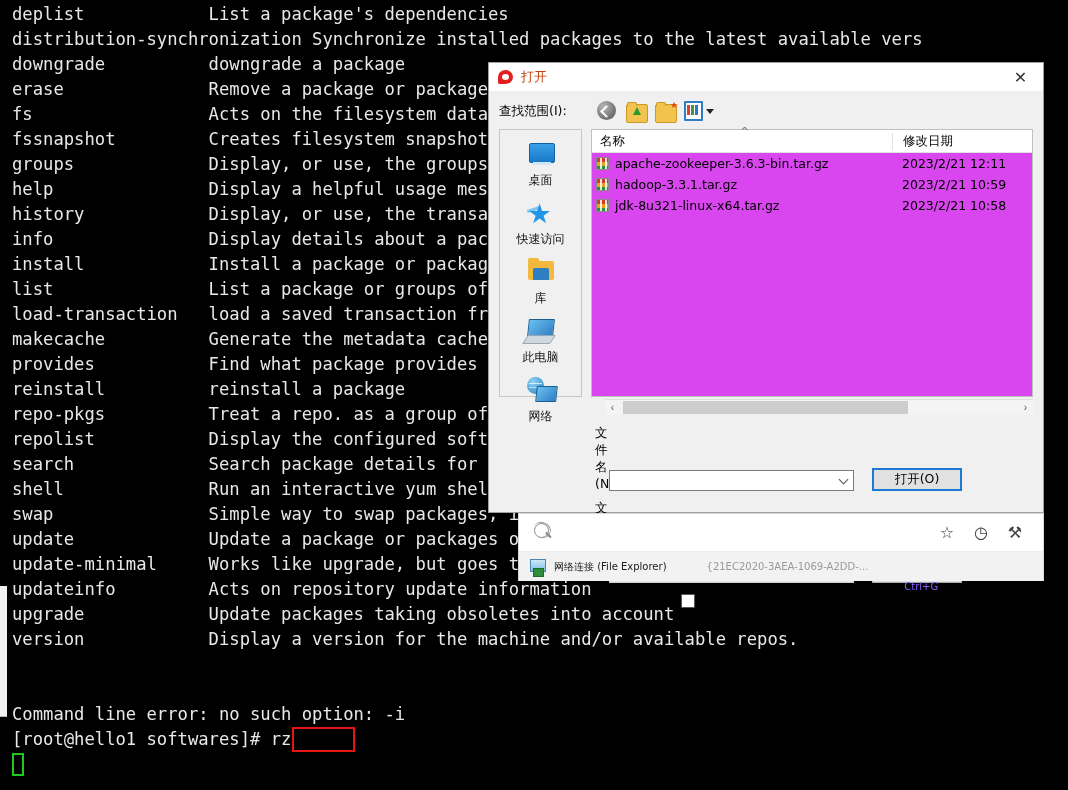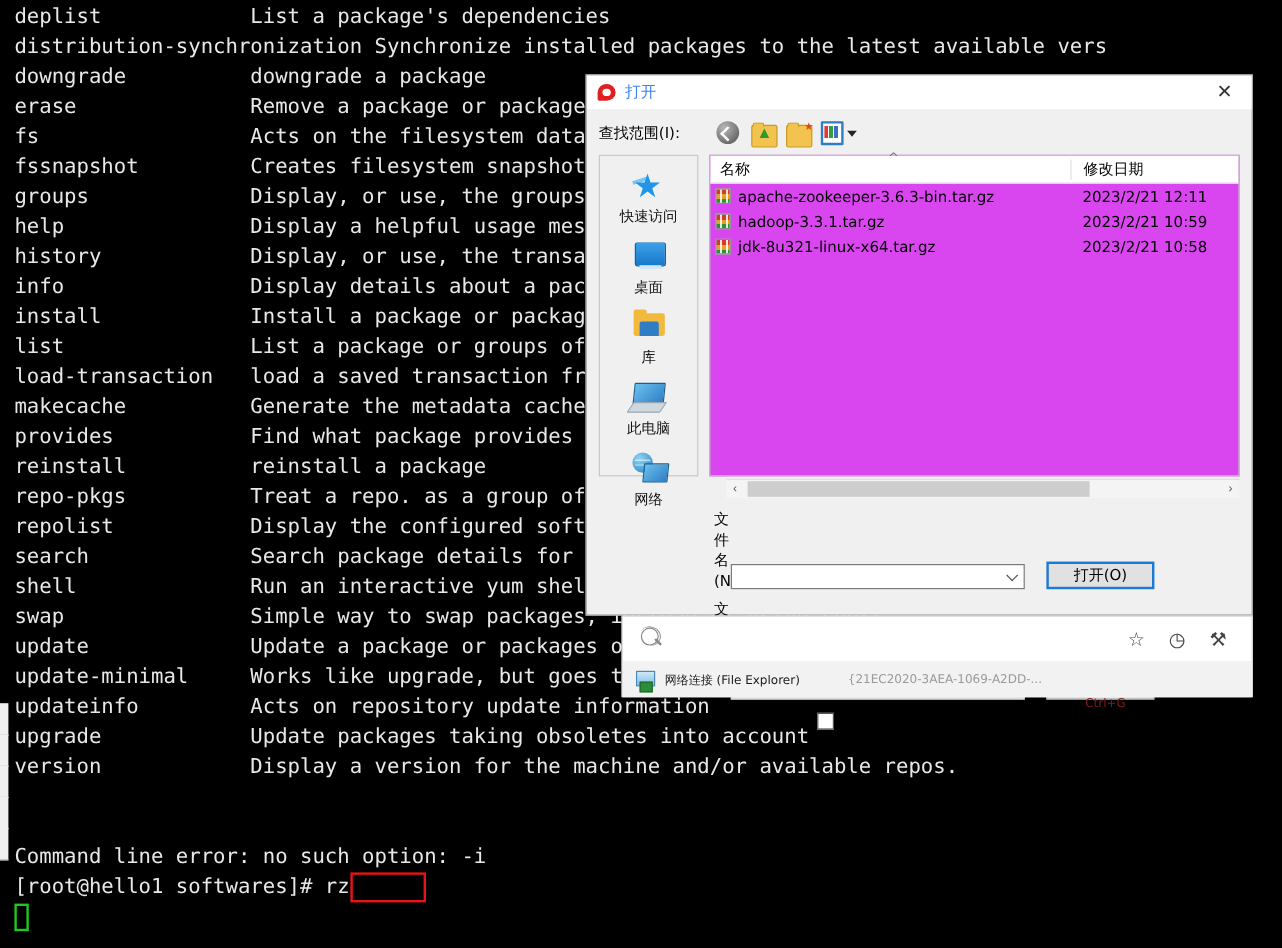--- a/index.html
+++ b/index.html
@@ -69,21 +69,21 @@
   }
   #dlg-title-icon .spiral{
     position:absolute;left:0;top:1px;width:15px;height:14px;
     background:#e02020;
     border-radius:50% 50% 50% 10%;
   }
   #dlg-title-icon .spiral:after{
     content:"";position:absolute;left:4px;top:4px;width:7px;height:6px;
     background:#fff;border-radius:50%;
   }
-  #dlg-title-text{font-size:13px;color:#3b82f6;font-family:Liberation Sans, sans-serif;}
+  #dlg-title-text{font-size:13px;color:#c2410c;font-family:Liberation Sans, sans-serif;}
   #dlg-close{
     position:absolute;right:0;top:0;width:45px;height:28px;
     display:flex;align-items:center;justify-content:center;
     font-size:16px;color:#333;cursor:default;
   }
 
   #dlg-body{padding:0;}
 
   
   #lookin-row{
@@ -233,21 +233,21 @@
   .pp-ico{width:28px;height:24px;display:flex;align-items:center;justify-content:center;color:#444;font-size:16px;margin-left:6px;}
   #pp-item{
     height:29px;display:flex;align-items:center;background:#f2f2f2;padding-left:10px;
     font-size:10px;
   }
   #pp-item-ico{width:17px;height:16px;position:relative;margin-right:8px;flex:0 0 auto;}
   #pp-item-ico .screen{position:absolute;left:1px;top:0;width:14px;height:11px;background:linear-gradient(#cfe8f7,#7fbfe8);border:1px solid #4a86b8;}
   #pp-item-ico .plug{position:absolute;left:4px;top:9px;width:9px;height:7px;background:#2e8b3a;border:1px solid #1f6a29;}
   #pp-item-label{color:#1a1a1a;}
   #pp-item-guid{color:#9a9a9a;margin-left:40px;}
-  #pp-item-short{color:#7f1d1d;margin-left:36px;margin-top:40px;}
+  #pp-item-short{color:#8b5cf6;margin-left:36px;margin-top:40px;}
 </style>
 </head>
 <body>
 
 <div id="terminal">
   <div id="term-lines"><div class="tline">deplist            List a package's dependencies</div><div class="tline">distribution-synchronization Synchronize installed packages to the latest available vers</div><div class="tline">downgrade          downgrade a package</div><div class="tline">erase              Remove a package or packages from your system</div><div class="tline">fs                 Acts on the filesystem data of the system, mainly for removing docs/lange</div><div class="tline">fssnapshot         Creates filesystem snapshots, or lists/deletes current snapshots.</div><div class="tline">groups             Display, or use, the groups information</div><div class="tline">help               Display a helpful usage message</div><div class="tline">history            Display, or use, the transaction history</div><div class="tline">info               Display details about a package or group of packages</div><div class="tline">install            Install a package or packages on your system</div><div class="tline">list               List a package or groups of packages</div><div class="tline">load-transaction   load a saved transaction from filename</div><div class="tline">makecache          Generate the metadata cache</div><div class="tline">provides           Find what package provides the given value</div><div class="tline">reinstall          reinstall a package</div><div class="tline">repo-pkgs          Treat a repo. as a group of packages, so we can install/remove all of the</div><div class="tline">repolist           Display the configured software repositories</div><div class="tline">search             Search package details for the given string</div><div class="tline">shell              Run an interactive yum shell</div><div class="tline">swap               Simple way to swap packages, instead of using shell</div><div class="tline">update             Update a package or packages on your system</div><div class="tline">update-minimal     Works like upgrade, but goes to the 'newest' package match which fixes a</div><div class="tline">updateinfo         Acts on repository update information</div><div class="tline">upgrade            Update packages taking obsoletes into account</div><div class="tline">version            Display a version for the machine and/or available repos.</div><div class="tline blank">&nbsp;</div><div class="tline blank">&nbsp;</div><div class="tline">Command line error: no such option: -i</div><div class="tline">[root@hello1 softwares]# rz</div></div>
   <div id="rz-box"></div>
   <div id="cursor-block"></div>
 </div>
 
@@ -287,29 +287,29 @@
           <div class="ico-views"></div>
             <div class="ico-views-caret"></div>
         </div>
       </div>
     </div>
 
     <div id="dlg-main">
       <div id="places">
         <div class="place">
           <div class="place-ico">
-              <div class="star"></div>
-            </div>
-          <div class="place-label">快速访问</div>
+              <div class="monitor"></div>
+            </div>
+          <div class="place-label">桌面</div>
         </div>
         <div class="place">
           <div class="place-ico">
-              <div class="monitor"></div>
-            </div>
-          <div class="place-label">桌面</div>
+              <div class="star"></div>
+            </div>
+          <div class="place-label">快速访问</div>
         </div>
         <div class="place">
           <div class="place-ico">
               <div class="libfolder"></div>
             </div>
           <div class="place-label">库</div>
         </div>
         <div class="place">
           <div class="place-ico">
               <div class="pc"></div>

